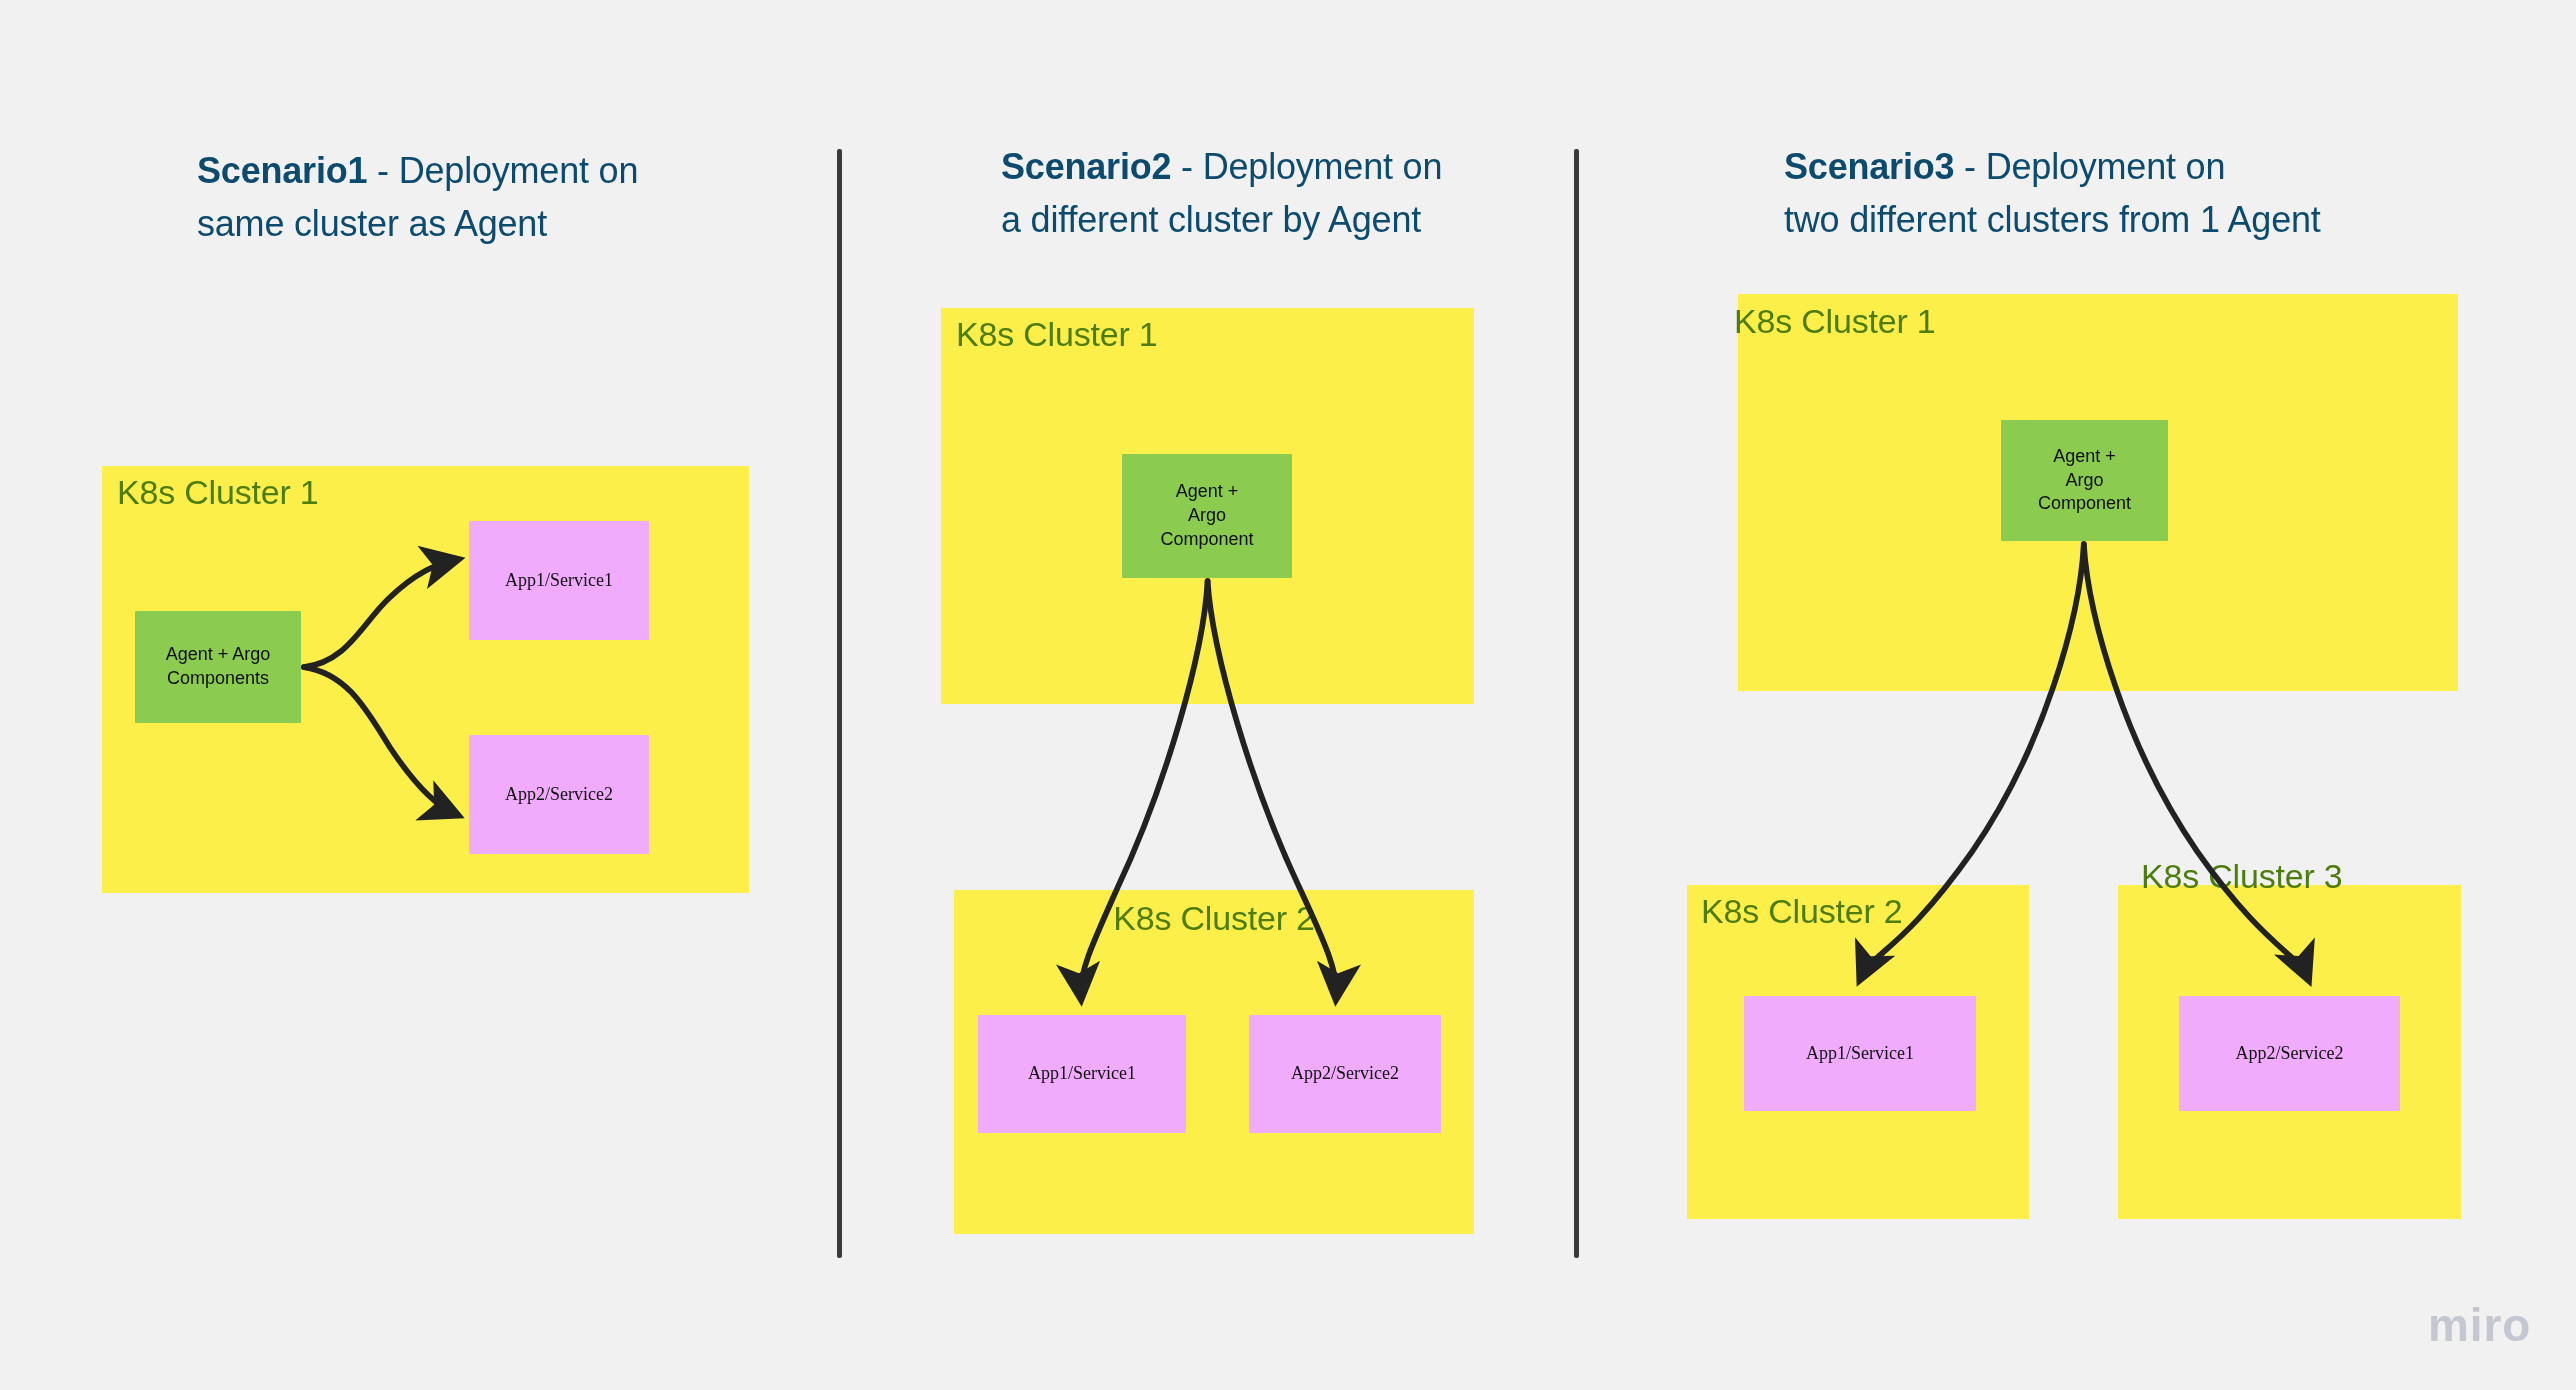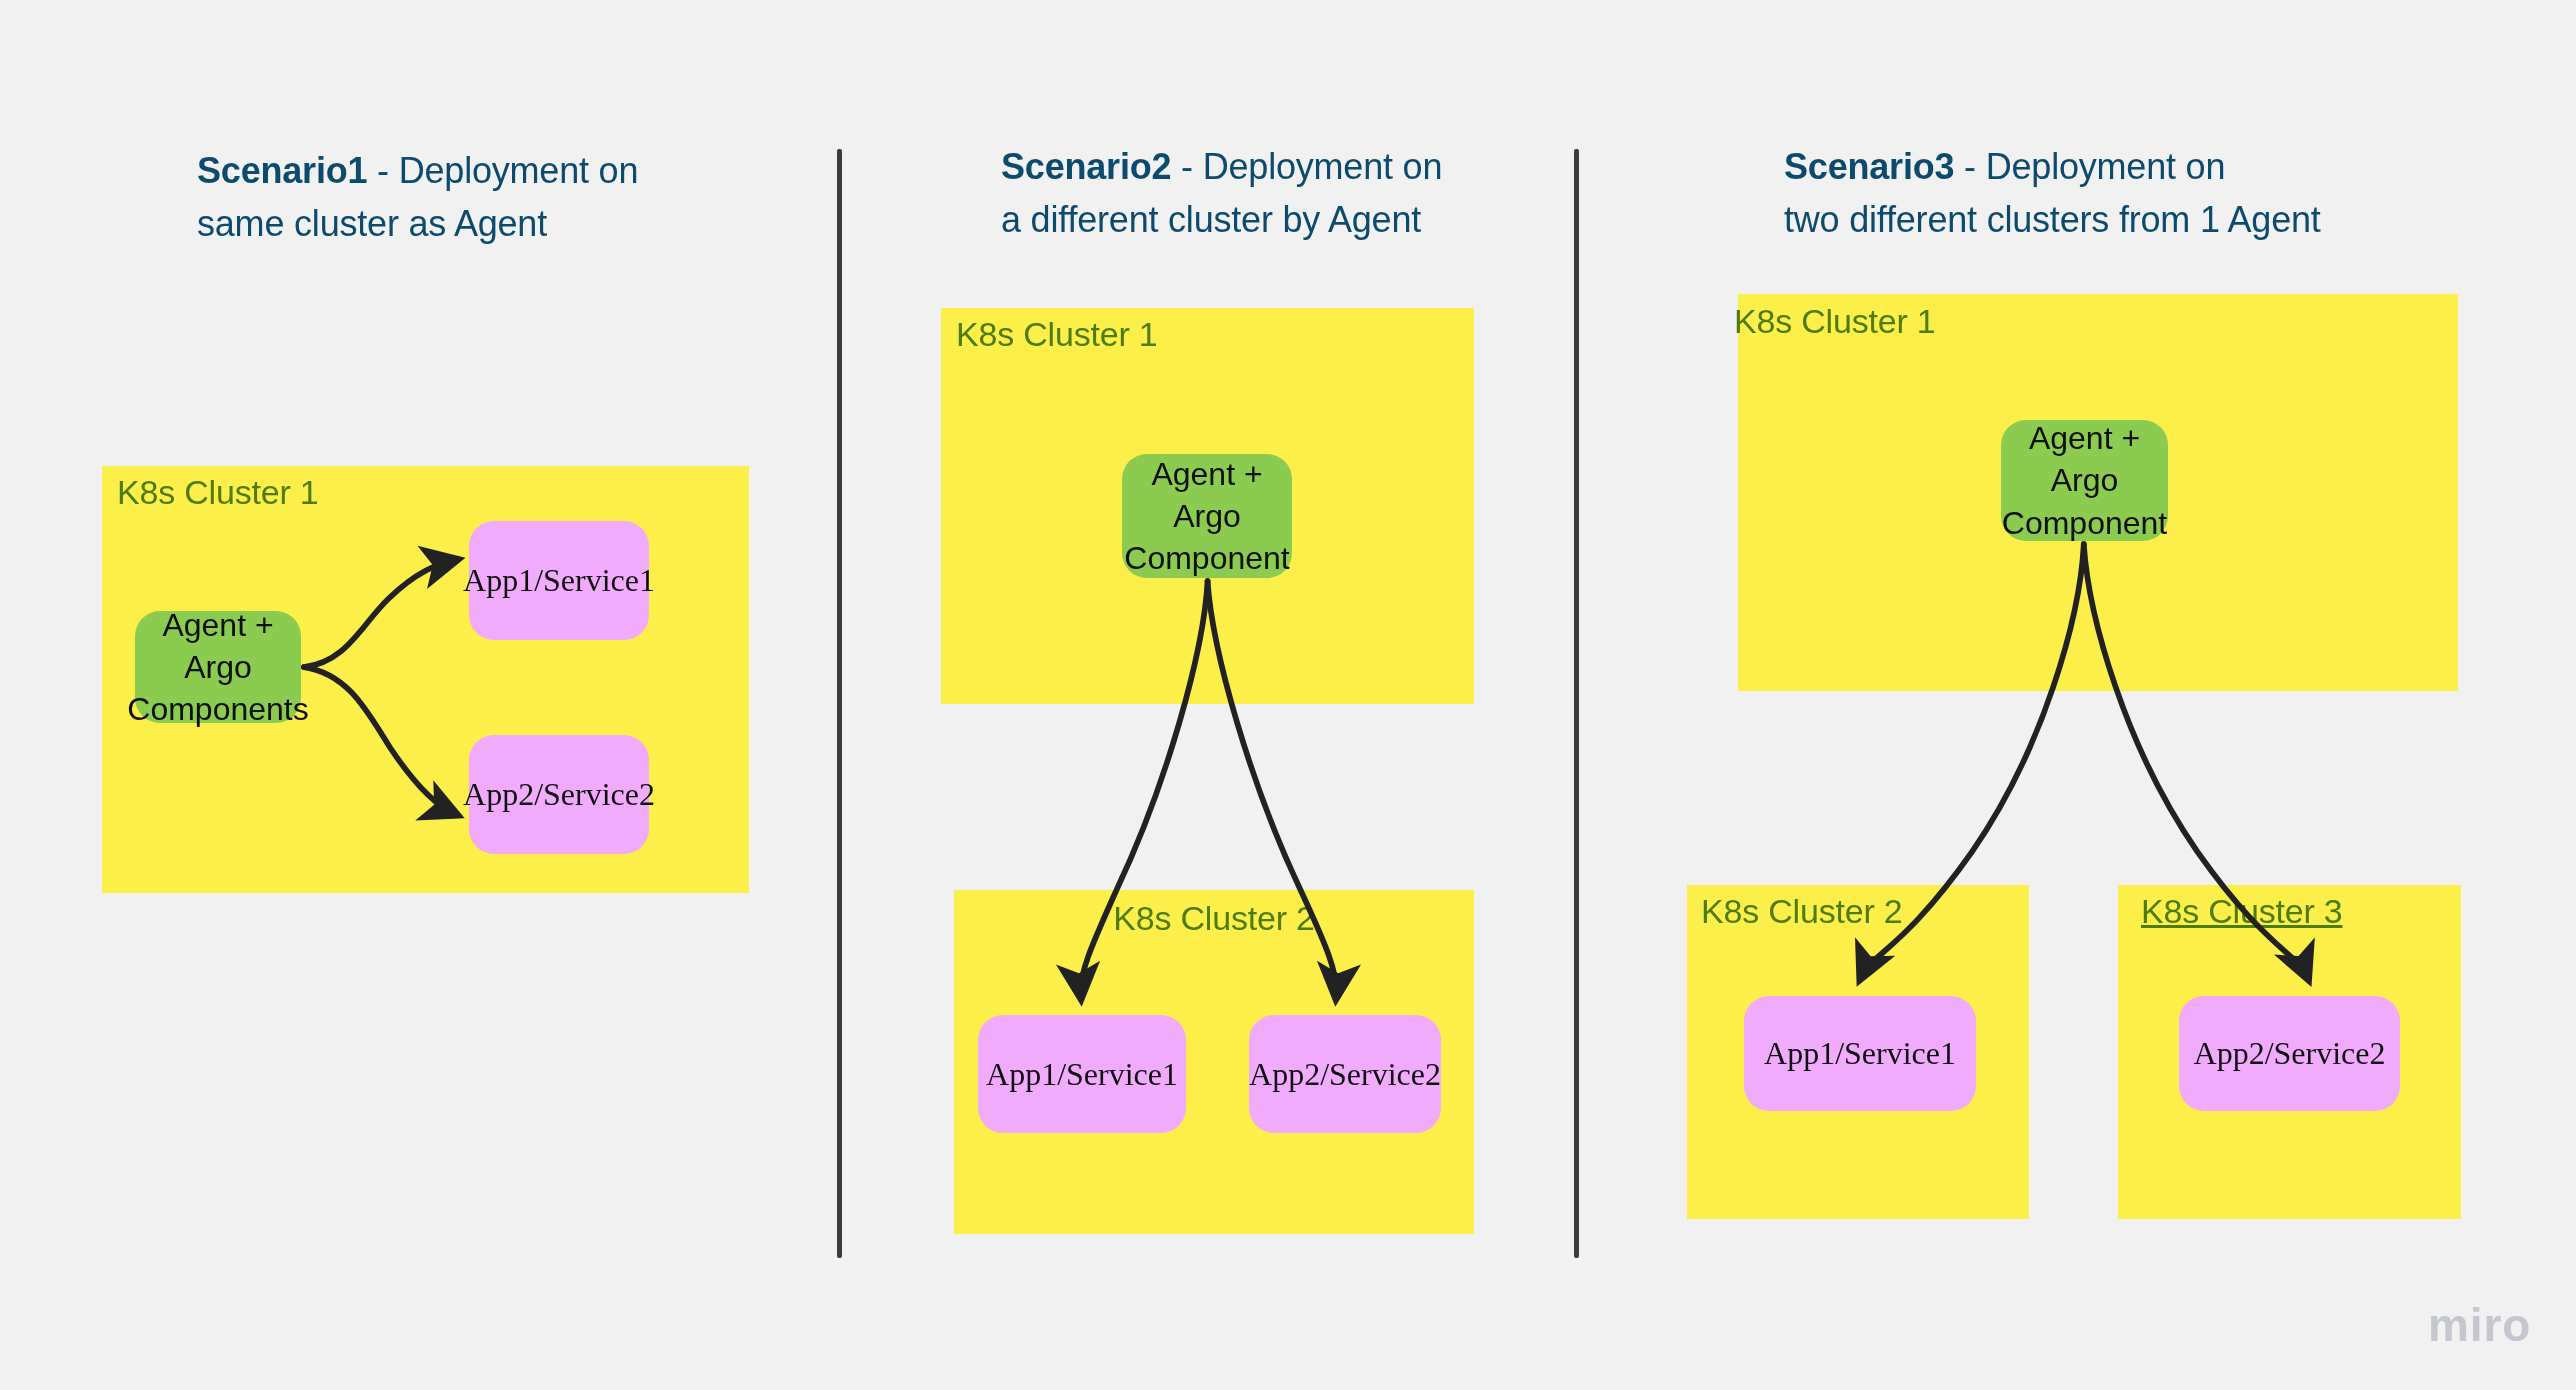--- a/index.html
+++ b/index.html
@@ -55,23 +55,23 @@
     letter-spacing: -0.2px;
   }
 
   
   .node {
     position: absolute;
     display: flex;
     align-items: center;
     justify-content: center;
     text-align: center;
-    border-radius: 25px;
+    border-radius: 1px;
     color: #101010;
-    font-size: 32px;
+    font-size: 18px;
     line-height: 1.32;
     white-space: pre-line;
     padding: 0 5.7px;
     box-sizing: border-box;
   }
   .node.green { background: #8bcb50; }
   .node.cyan  { background: #f0abfc; font-family: Liberation Serif, serif; }
 
   
   .arrows {
@@ -135,21 +135,21 @@
 
   <div class="node green" style="left:2001px; top:420px; width:167px; height:121px;">Agent +
 Argo
 Component</div>
 
   <div class="cluster" style="left:1687px; top:885px; width:342px; height:334px;"></div>
   <div class="cluster-label" style="left:1701px; top:892px;">K8s Cluster 2</div>
   <div class="node cyan" style="left:1744px; top:996px; width:232px; height:115px;">App1/Service1</div>
 
   <div class="cluster" style="left:2118px; top:885px; width:343px; height:334px;"></div>
-  <div class="cluster-label" style="left:2141px; top:892px;text-decoration:underline;">K8s Cluster 3</div>
+  <div class="cluster-label" style="left:2141px; top:857px;">K8s Cluster 3</div>
   <div class="node cyan" style="left:2179px; top:996px; width:221px; height:115px;">App2/Service2</div>
 
   <svg class="arrows" viewBox="0 0 2722 1469">
     <defs>
       <marker id="ah" markerWidth="9" markerHeight="9" refX="6.2" refY="4.5" orient="auto" markerUnits="strokeWidth">
         <path d="M0.4,0.6 L8.2,4.5 L0.4,8.4 L2.3,4.5 Z" fill="#222222"></path>
       </marker>
     </defs>
 
     <g>

